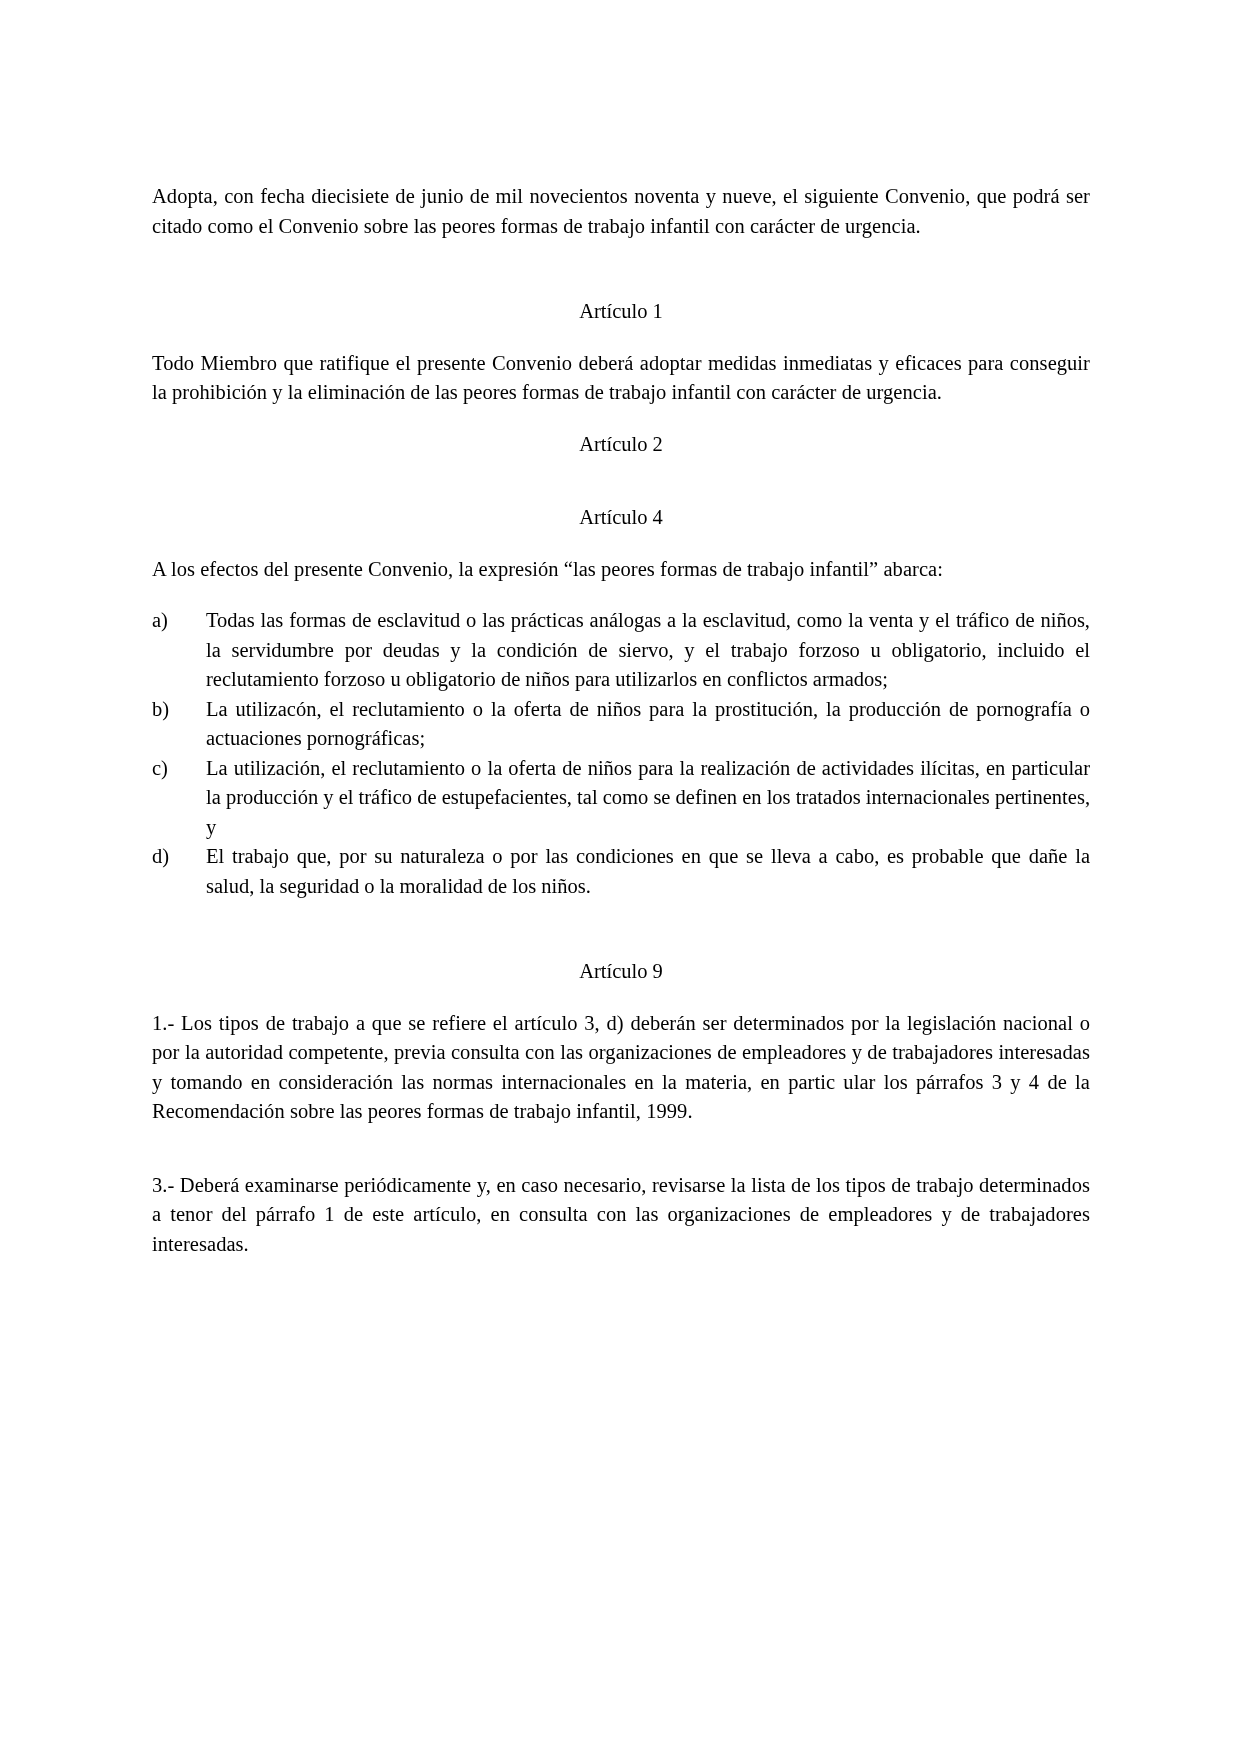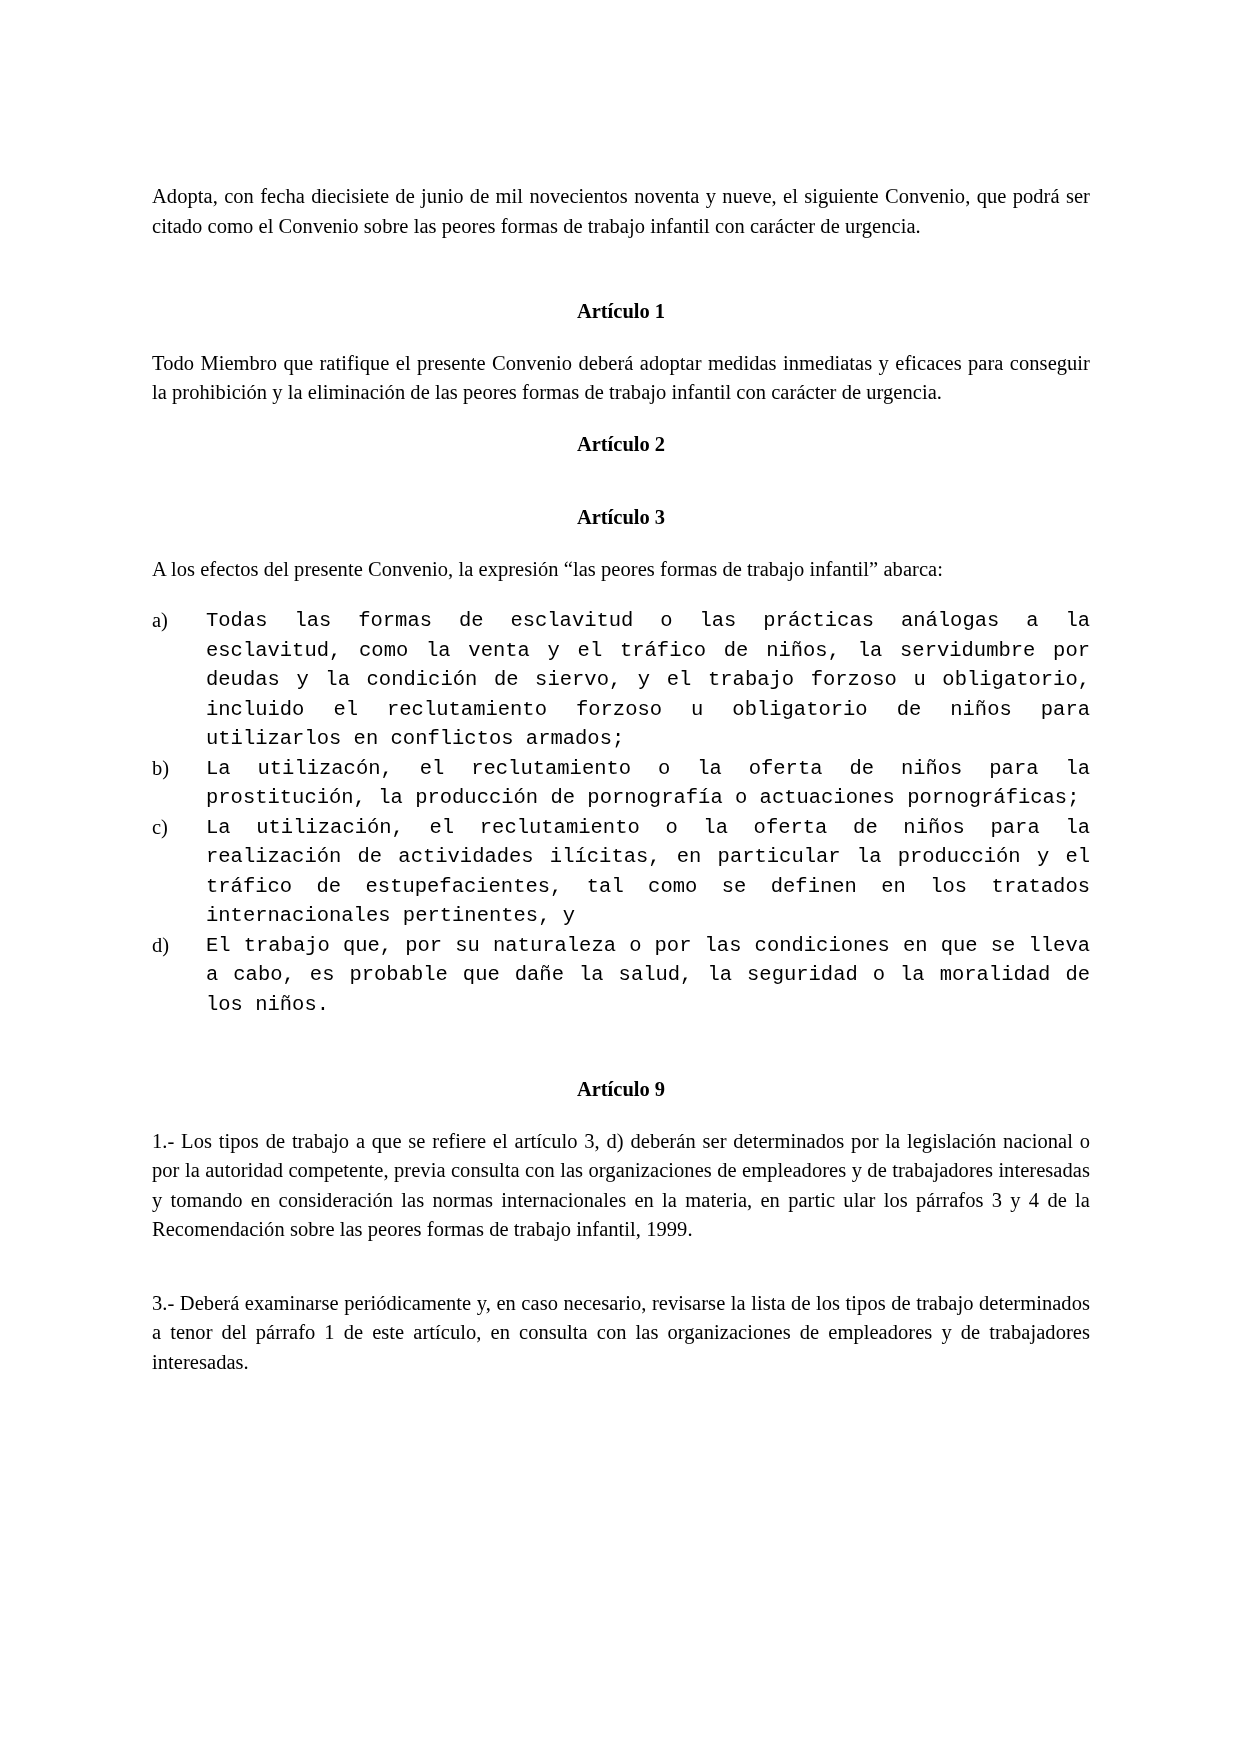--- a/index.html
+++ b/index.html
@@ -34,21 +34,21 @@
     line-height: 29.5px;
     text-align: justify;
     margin: 0;
     letter-spacing: 0.05px;
   }
   .para.lead {
     margin-bottom: 0;
   }
   .heading {
     font-size: 20.5px;
-    font-weight: bold;
+    font-weight: normal;
     text-align: center;
     margin: 0;
     line-height: 29.5px;
   }
   .sp-lead-to-h1 { height: 56px; }
   .sp-h1-to-p    { height: 22px; }
   .sp-p-to-h2    { height: 22px; }
   .sp-h2-to-p    { height: 22px; }
   .sp-p-to-h3    { height: 22px; }
   .sp-h3-to-p    { height: 22px; }
@@ -73,21 +73,20 @@
     position: absolute;
     left: 0;
     top: 0;
     width: 40px;
     text-align: left;
     font-size: 20.5px;
     line-height: 29.5px;
   }
   ol.lettered li .txt {
     display: block;
-    font-family: Liberation Mono, monospace;
   }
 </style>
 </head>
 <body>
 
 <div id="page">
   <div id="content">
 
     <p class="para lead">Adopta, con fecha diecisiete de junio de mil novecientos noventa y nueve, el siguiente Convenio, que podrá ser citado como el Convenio sobre las peores formas de trabajo infantil con carácter de urgencia.</p>
 
@@ -101,21 +100,21 @@
 
     <div class="sp-p-to-h2"></div>
 
     <h2 class="heading">Artículo 2</h2>
 
     <div class="sp-h2-to-p"></div>
 
 
     <div class="sp-p-to-h3"></div>
 
-    <h2 class="heading">Artículo 3</h2>
+    <h2 class="heading">Artículo 4</h2>
 
     <div class="sp-h3-to-p"></div>
 
     <p class="para">A los efectos del presente Convenio, la expresión “las peores formas de trabajo infantil” abarca:</p>
 
     <div class="sp-p-to-list"></div>
 
     <ol class="lettered">
       <li>
         <span class="marker">a)</span>

